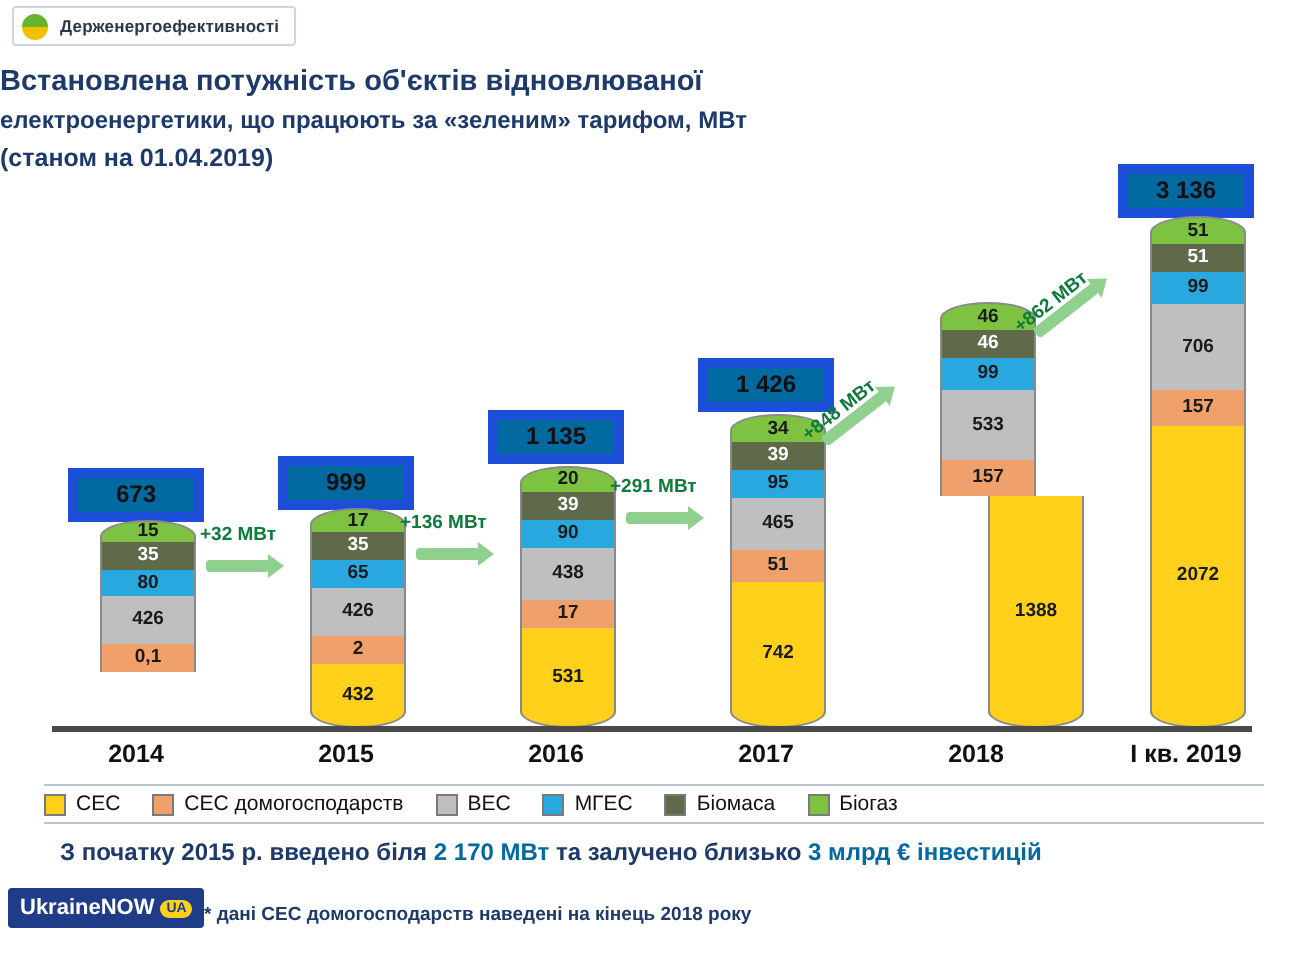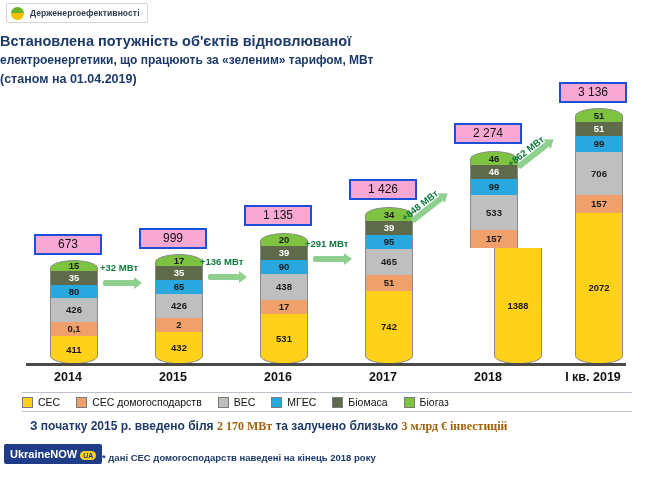--- a/index.html
+++ b/index.html
@@ -59,22 +59,22 @@
   .c-sesd      { background:#f0a06a; }
   .c-ves       { background:#bfbfbf; }
   .c-mges      { background:#29a8e0; }
   .c-biomasa   { background:#5f6a4a; }
   .c-biogaz    { background:#7ec242; }
 
   .seg.c-biomasa span { color:#ffffff; }
 
   .bar-total {
     position:absolute; left:-4px; width:68px; text-align:center;
-    font-size:12px; font-weight:normal; color:#111;
-    border:2px solid #1d4ed8; background:#f9a8d4;
+    font-size:12px; font-weight:bold; color:#111;
+    border:5px solid #1d4ed8; background:#0369a1;
     padding:1px 0 2px 0;
   }
 
   
   #axis {
     position:absolute; left:26px; top:363px; width:600px; height:3px;
     background:#4a4a4a;
   }
   .axis-label {
     position:absolute; top:370px; width:80px; text-align:center;
@@ -105,21 +105,21 @@
   }
   .leg-item { display:flex; align-items:center; margin-right:16px; }
   .leg-sw { width:11px; height:11px; border:1px solid #7a7a7a; margin-right:5px; }
   .leg-lb { font-size:10.5px; color:#111; white-space:nowrap; }
 
   
   #footer-note {
     position:absolute; left:30px; top:419px; width:600px;
     font-size:12px; font-weight:bold; color:#1e3a6b; white-space:nowrap;
   }
-  #footer-note .green { color:#a16207;font-family:Liberation Serif, serif; }
+  #footer-note .green { color:#0369a1; }
   #footnote2 {
     position:absolute; left:102px; top:452px;
     font-size:9.5px; color:#1e3a6b; font-weight:bold; white-space:nowrap;
   }
   #ukraine-now {
     position:absolute; left:4px; top:444px;
     background:#1f3c88; color:#fff; font-size:11px; font-weight:bold;
     padding:4px 6px 4px 6px; border-radius:2px; white-space:nowrap;
   }
   #ukraine-now .dot {
@@ -157,23 +157,20 @@
         </div>
       <div class="seg c-mges" style="height:13px;">
           <span>80</span>
         </div>
       <div class="seg c-ves" style="height:24px;">
           <span>426</span>
         </div>
       <div class="seg c-sesd" style="height:14px;">
           <span>0,1</span>
         </div>
-      <div class="seg bottom c-ses" style="height:28px;">
-          <span>411</span>
-        </div>
     </div>
   </div>
 
   <div class="bar-group" style="left:143px; height:110px;">
     <div class="bar-total" style="top:-26px;">999</div>
     <div class="bar">
       <div class="seg top c-biogaz" style="height:12px;">
           <span>17</span>
         </div>
       <div class="seg c-biomasa" style="height:14px;">
@@ -236,21 +233,20 @@
       <div class="seg c-sesd" style="height:16px;">
           <span>51</span>
         </div>
       <div class="seg bottom c-ses" style="height:73px;">
           <span>742</span>
         </div>
     </div>
   </div>
 
   <div class="bar-group" style="left:458px; height:213px;">
-    <div class="bar-total" style="top:-28px;">2 274</div>
     <div class="bar">
       <div class="seg top c-biogaz" style="height:14px;">
           <span>46</span>
         </div>
       <div class="seg c-biomasa" style="height:14px;">
           <span>46</span>
         </div>
       <div class="seg c-mges" style="height:16px;">
           <span>99</span>
         </div>

